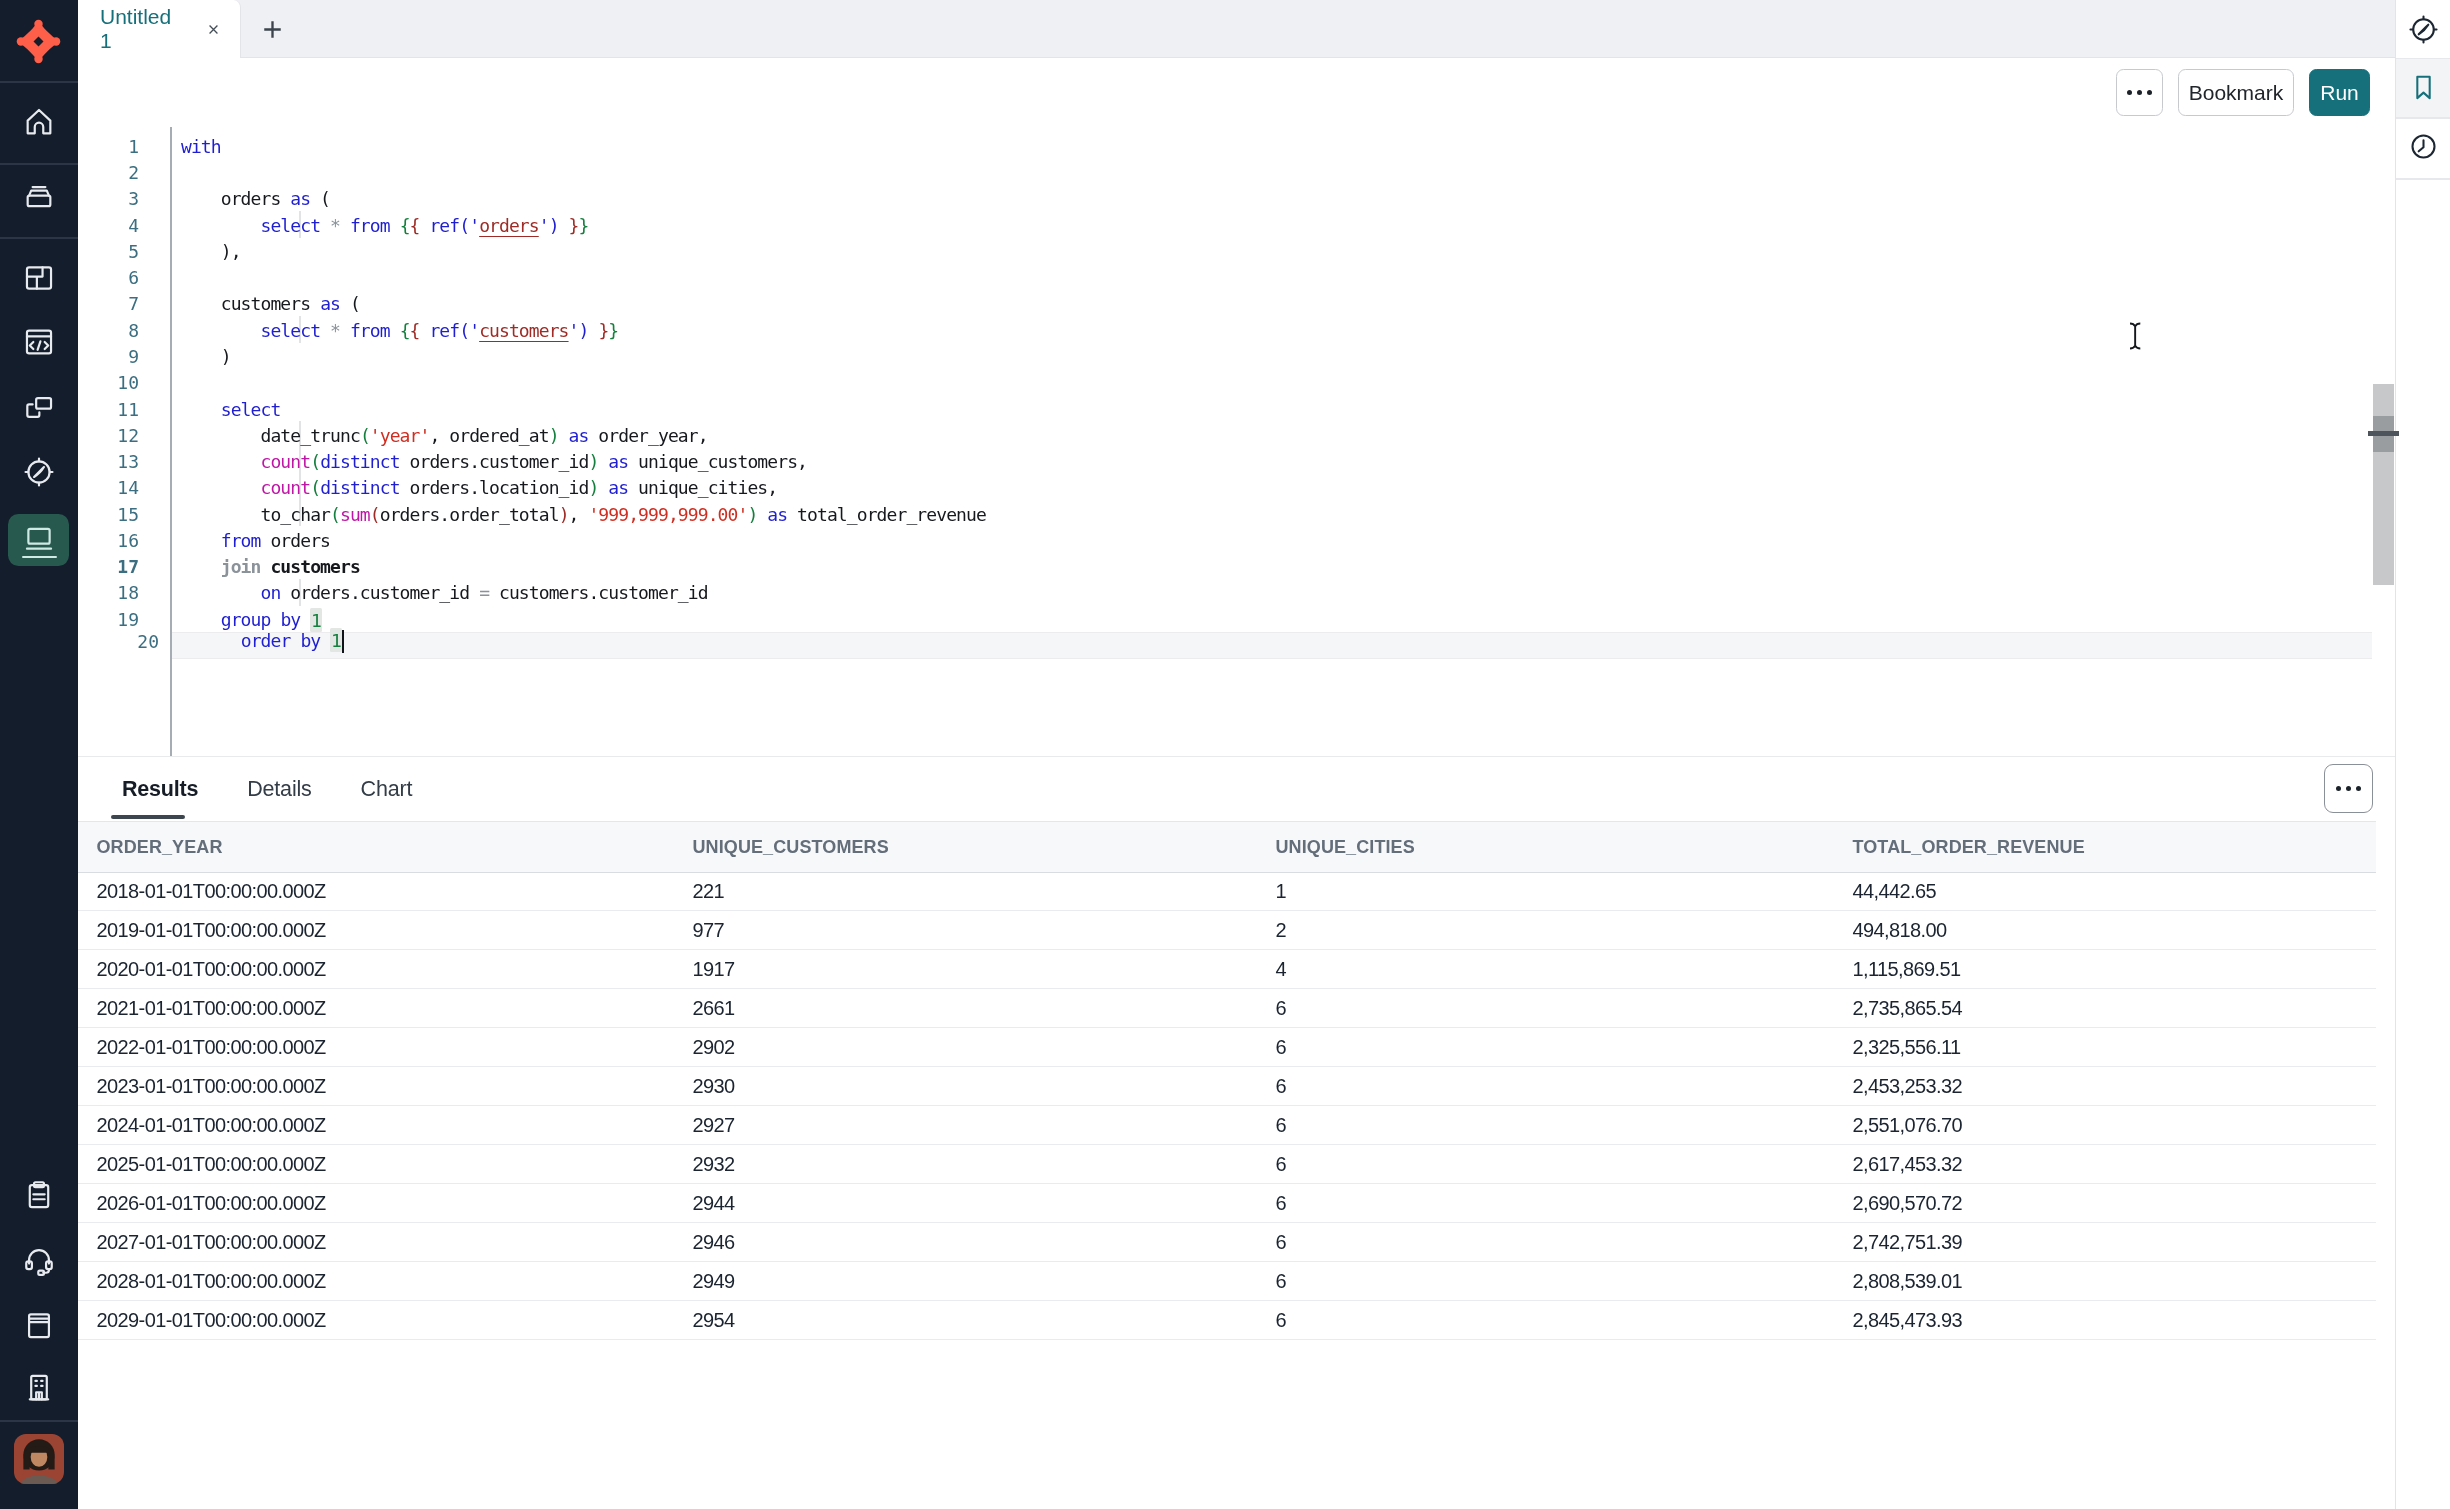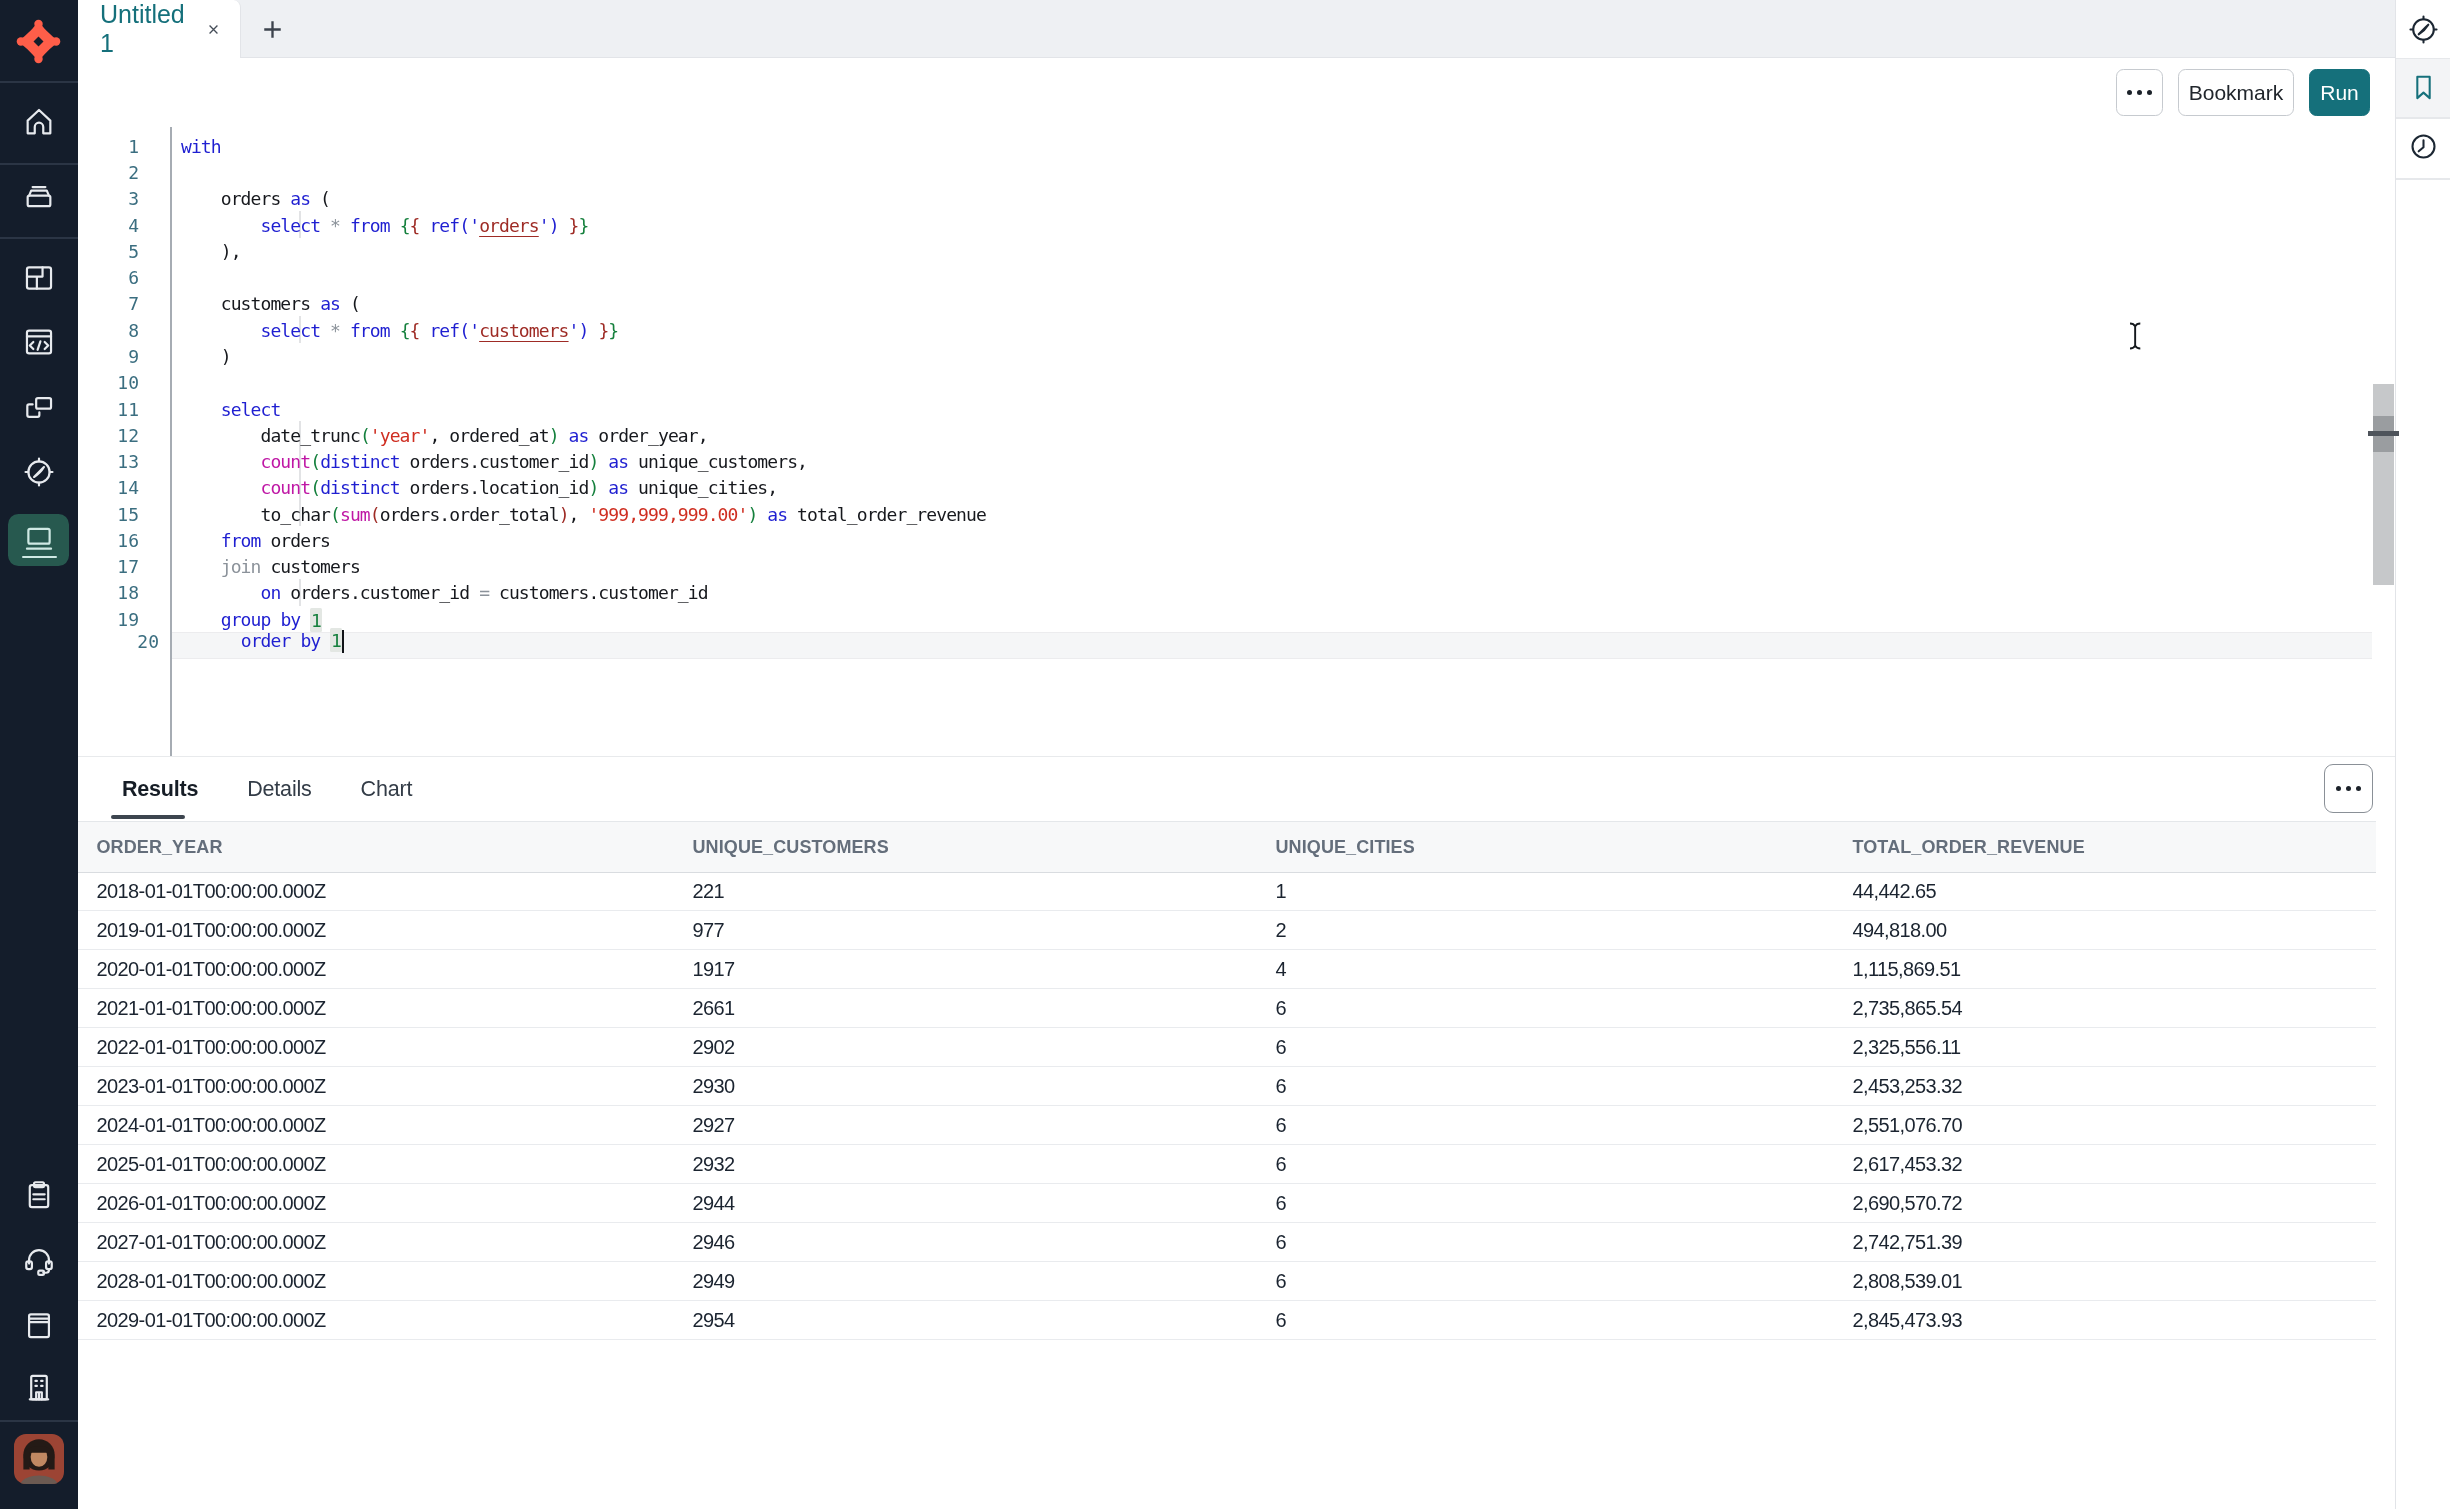--- a/index.html
+++ b/index.html
@@ -27,21 +27,21 @@
                 justify-content:center; cursor:pointer; color:#1c2733; }
   .rrail-cell svg { width:33px; height:33px; }
   .rrail-line { position:absolute; left:0; width:54px; height:1.5px; background:#e6e8eb; }
 
   
   #tabstrip { left:78px; top:0; width:2317px; height:58px; background:#eef0f3;
               border-bottom:1.5px solid #e2e4e8; }
   #active-tab { position:absolute; left:0; top:0; width:163px; height:58px; background:#fff;
                 border-right:1.5px solid #e2e4e8; border-radius:0 7.4px 0 0;
                 display:flex; align-items:center; padding:0 16.3px 0 22px; cursor:pointer; }
-  #active-tab .title { color:#15707b; font-size:25px; }
+  #active-tab .title { color:#15707b; font-size:21px; }
   #active-tab svg { width:21px; height:21px; color:#454d58; margin-left:15px; flex:none; }
   #new-tab { position:absolute; left:178px; top:12.6px; width:34px; height:34px; color:#3c434d;
              cursor:pointer; }
   #new-tab svg { width:33px; height:33px; }
 
   
   #toolbar { left:78px; top:58px; width:2317px; height:70px; background:#fff;
              border-bottom:1.5px solid #e6e8eb; display:flex; align-items:center;
              justify-content:flex-end; gap:15px; padding-right:25px; }
   .btn { height:47px; border:1.5px solid #c6cacf; border-radius:7.4px; background:#fff;
@@ -296,21 +296,21 @@
         <div class="codeline" style="top: 163px;"><span class="ln">7</span><span class="lc"><span class="tok-i">    customers </span><span class="tok-k">as</span><span class="tok-i"> (</span></span></div>
         <div class="codeline" style="top: 190px;"><span class="ln">8</span><span class="lc"><span class="tok-i">        </span><span class="tok-k">select</span><span class="tok-i"> </span><span class="tok-g">*</span><span class="tok-i"> </span><span class="tok-k">from</span><span class="tok-i"> </span><span class="tok-p">{</span><span class="tok-j">{</span><span class="tok-i"> </span><span class="tok-k">ref('</span><span class="tok-r">customers</span><span class="tok-k">')</span><span class="tok-i"> </span><span class="tok-j">}</span><span class="tok-p">}</span></span></div>
         <div class="codeline" style="top: 216px;"><span class="ln">9</span><span class="lc"><span class="tok-i">    )</span></span></div>
         <div class="codeline" style="top: 242px;"><span class="ln">10</span><span class="lc"></span></div>
         <div class="codeline" style="top: 269px;"><span class="ln">11</span><span class="lc"><span class="tok-i">    </span><span class="tok-k">select</span></span></div>
         <div class="codeline" style="top: 295px;"><span class="ln">12</span><span class="lc"><span class="tok-i">        date_trunc</span><span class="tok-p">(</span><span class="tok-s">'year'</span><span class="tok-i">, ordered_at</span><span class="tok-p">)</span><span class="tok-i"> </span><span class="tok-k">as</span><span class="tok-i"> order_year,</span></span></div>
         <div class="codeline" style="top: 321px;"><span class="ln">13</span><span class="lc"><span class="tok-i">        </span><span class="tok-f">count</span><span class="tok-p">(</span><span class="tok-k">distinct</span><span class="tok-i"> orders.customer_id</span><span class="tok-p">)</span><span class="tok-i"> </span><span class="tok-k">as</span><span class="tok-i"> unique_customers,</span></span></div>
         <div class="codeline" style="top: 347px;"><span class="ln">14</span><span class="lc"><span class="tok-i">        </span><span class="tok-f">count</span><span class="tok-p">(</span><span class="tok-k">distinct</span><span class="tok-i"> orders.location_id</span><span class="tok-p">)</span><span class="tok-i"> </span><span class="tok-k">as</span><span class="tok-i"> unique_cities,</span></span></div>
         <div class="codeline" style="top: 374px;"><span class="ln">15</span><span class="lc"><span class="tok-i">        to_char</span><span class="tok-p">(</span><span class="tok-f">sum</span><span class="tok-j">(</span><span class="tok-i">orders.order_total</span><span class="tok-j">)</span><span class="tok-i">, </span><span class="tok-s">'999,999,999.00'</span><span class="tok-p">)</span><span class="tok-i"> </span><span class="tok-k">as</span><span class="tok-i"> total_order_revenue</span></span></div>
         <div class="codeline" style="top: 400px;"><span class="ln">16</span><span class="lc"><span class="tok-i">    </span><span class="tok-k">from</span><span class="tok-i"> orders</span></span></div>
-        <div class="codeline" style="top: 426px;"><span class="ln">17</span><span class="lc"><span class="tok-i">    </span><span class="tok-g">join</span><span class="tok-i"> customers</span></span></div>
+        <div class="codeline" style="top: 426px; font-weight: bold;"><span class="ln">17</span><span class="lc"><span class="tok-i">    </span><span class="tok-g">join</span><span class="tok-i"> customers</span></span></div>
         <div class="codeline" style="top: 452px;"><span class="ln">18</span><span class="lc"><span class="tok-i">        </span><span class="tok-k">on</span><span class="tok-i"> orders.customer_id </span><span class="tok-g">=</span><span class="tok-i"> customers.customer_id</span></span></div>
         <div class="codeline" style="top: 479px;"><span class="ln">19</span><span class="lc"><span class="tok-i">    </span><span class="tok-k">group</span><span class="tok-i"> </span><span class="tok-k">by</span><span class="tok-i"> </span><span class="tok-n">1</span></span></div>
         <div class="codeline" style="top: 501px; margin-left: 20px;"><span class="ln">20</span><span class="lc"><span class="tok-i">    </span><span class="tok-k">order</span><span class="tok-i"> </span><span class="tok-k">by</span><span class="tok-i"> </span><span class="tok-n">1</span><span class="caret"></span></span></div>
       </div>
     <div id="ed-scroll-track"></div>
     <div id="ed-scroll-dark"></div>
     <div id="ed-split-line"></div>
     <svg id="ibeam" viewBox="0 0 22 38" fill="none" stroke="currentColor" stroke-width="2.6">
       <path d="M4 2 C8 2 10 4 11 6 C12 4 14 2 18 2 M4 36 C8 36 10 34 11 32 C12 34 14 36 18 36 M11 6 V32"></path>
     </svg>

